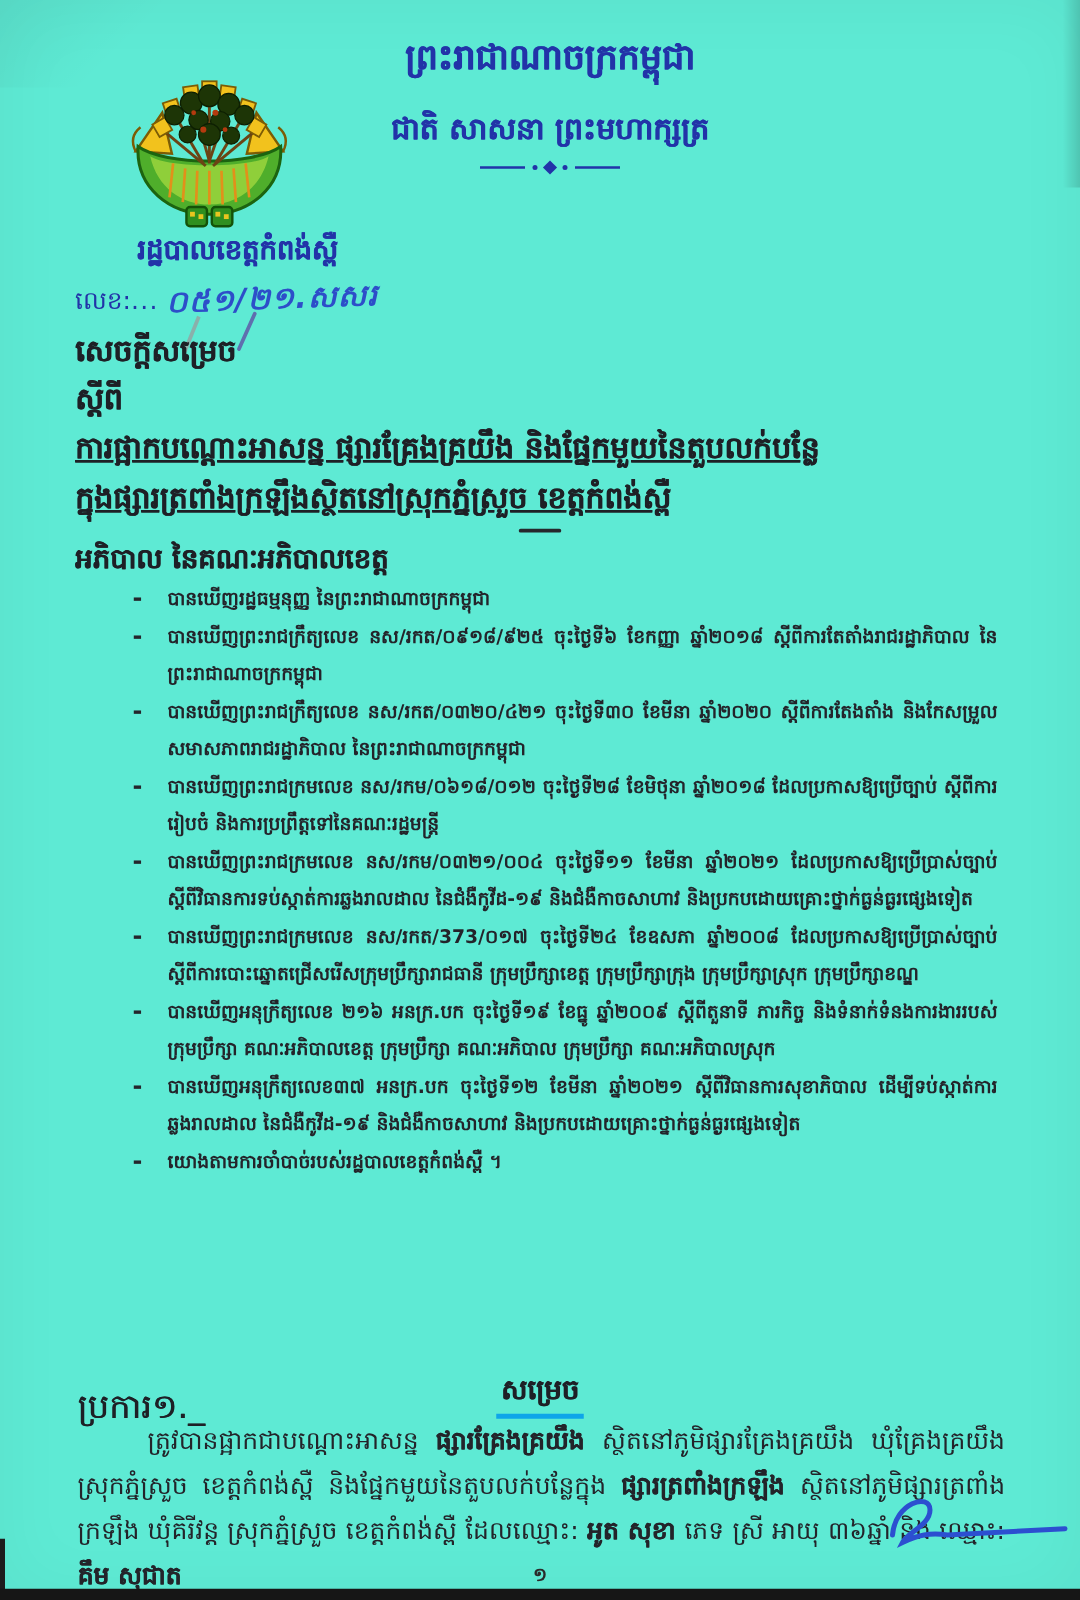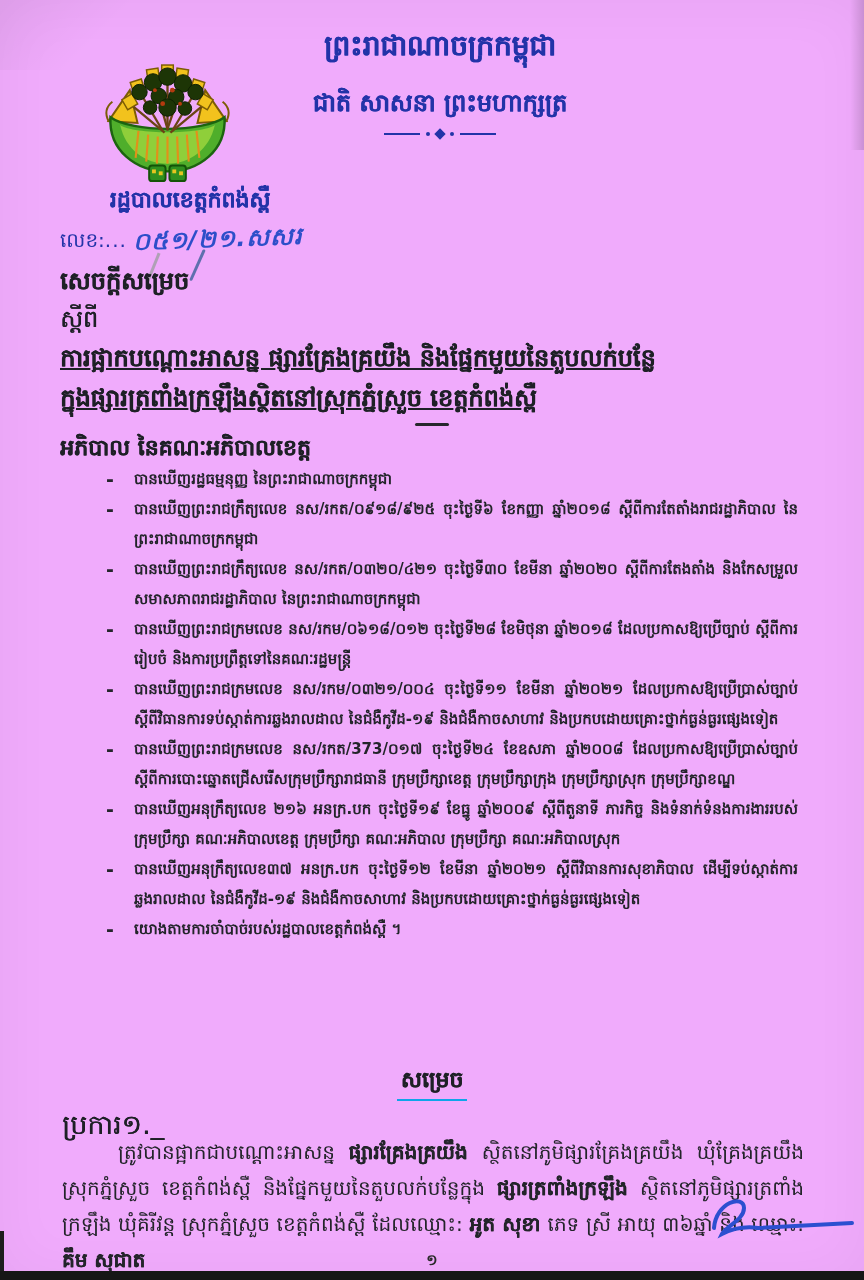--- a/index.html
+++ b/index.html
@@ -1,21 +1,21 @@
 <!DOCTYPE html>
 <html><head>
 <meta charset="utf-8">
 <style>
   * { margin:0; padding:0; box-sizing:border-box; }
   html,body { background:#e9e9e6; }
   body { font-family:"DejaVu Sans", sans-serif; }
 
   .page {
     position:relative; width:864px; height:1280px; margin:0 auto;
-    background:#f0abfc; overflow:hidden;
+    background:#5eead4; overflow:hidden;
     box-shadow: inset 0 0 60px rgba(0,0,0,0.045);
     color:#24252b;
   }
 
   
   .edge-right-top { position:absolute; right:0; top:0; width:14px; height:150px;
     background:linear-gradient(to left, rgba(0,0,0,0.14), rgba(0,0,0,0)); }
   .corner-tl { position:absolute; left:0; top:0; width:140px; height:70px;
     background:linear-gradient(135deg, rgba(0,0,0,0.05), rgba(0,0,0,0) 65%); }
   .bottom-band { position:absolute; left:0; bottom:0; width:864px; height:9px; background:#161616; }
@@ -40,35 +40,35 @@
     color:#2233a8; font-size:22px; font-weight:700; text-shadow:.4px 0 0 currentColor; }
   .refline { position:absolute; left:60px; top:224px; width:280px; font-size:20px;
     color:#2233a8; white-space:nowrap; }
   .ref-dots { letter-spacing:1px; }
   .ref-value { color:#2d4ec9; font-size:24px; font-style:italic; letter-spacing:1px;
     display:inline-block; transform:rotate(-2deg); font-weight:600; }
 
   
   .titleblock { position:absolute; left:60px; top:262px; width:744px; text-align:left; color:#1e2026; }
   .doc-type { font-size:24px; font-weight:700; text-shadow:.5px 0 0 currentColor; line-height:38px; }
-  .doc-on   { font-size:24px; font-weight:400; text-shadow:.5px 0 0 currentColor; line-height:38px; }
+  .doc-on   { font-size:24px; font-weight:700; text-shadow:.5px 0 0 currentColor; line-height:38px; }
   .subject  { font-size:24px; font-weight:700; text-shadow:.4px 0 0 currentColor; line-height:40px;text-decoration:underline; }
   .mini-rule { width:34px; height:3px; background:#26272c; margin:5px auto 4px auto; border-radius:2px; }
   .issuer { font-size:22px; font-weight:700; text-shadow:.45px 0 0 currentColor; line-height:36px; }
 
   
   .bullets { position:absolute; left:106px; top:464px; width:692px; }
   .bullet-item { display:flex; align-items:flex-start; }
   .dash { width:28px; flex:0 0 28px; font-size:19px; line-height:30px; font-weight:700; }
   .btext { flex:1; font-size:15px; line-height:30px; text-align:justify; color:#23242a;font-weight:bold; }
 
   
   .decide-heading { position:absolute; left:0; top:1066px; width:864px; text-align:center; }
   .decide-heading span { display:inline-block; font-size:22px; font-weight:700; color:#1e2026;
-    text-shadow:.5px 0 0 currentColor; border-bottom:2px solid #0ea5e9; padding:0 4px 1px 4px; }
+    text-shadow:.5px 0 0 currentColor; border-bottom:4px solid #0ea5e9; padding:0 4px 1px 4px;margin-top:32px; }
   .article-label { position:absolute; left:62px; top:1108px; font-size:27px; font-weight:400;
     color:#1e2026; text-shadow:.4px 0 0 currentColor; }
   .article-text { position:absolute; left:62px; top:1134px; width:742px; font-size:20px;
     line-height:36px; text-align:justify; text-indent:56px; color:#23242a; }
   .seg-bold { font-weight:700; text-shadow:.3px 0 0 currentColor; }
 
   .pen-mark { position:absolute; left:700px; top:1192px; width:160px; height:50px; }
 
   .pagenum { position:absolute; left:0; bottom:8px; width:864px; text-align:center;
     font-size:15px; color:#2a2a2a; font-weight:700; }

